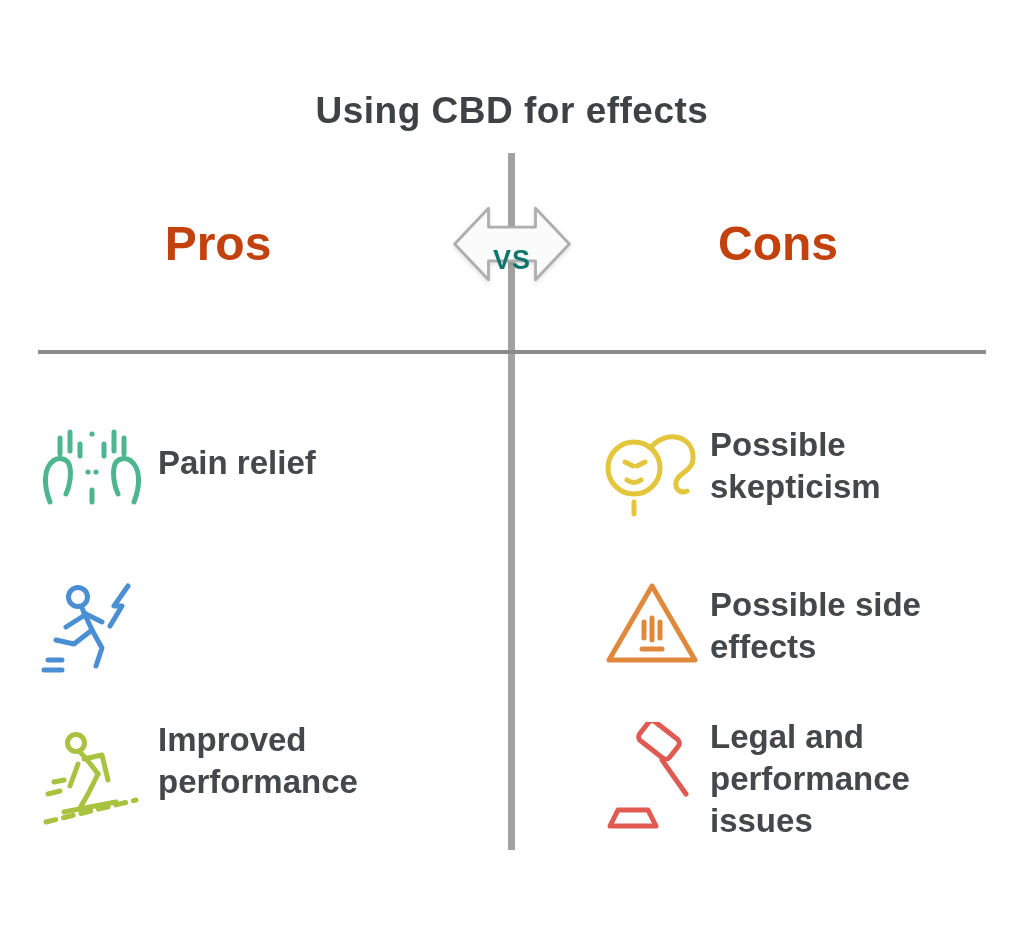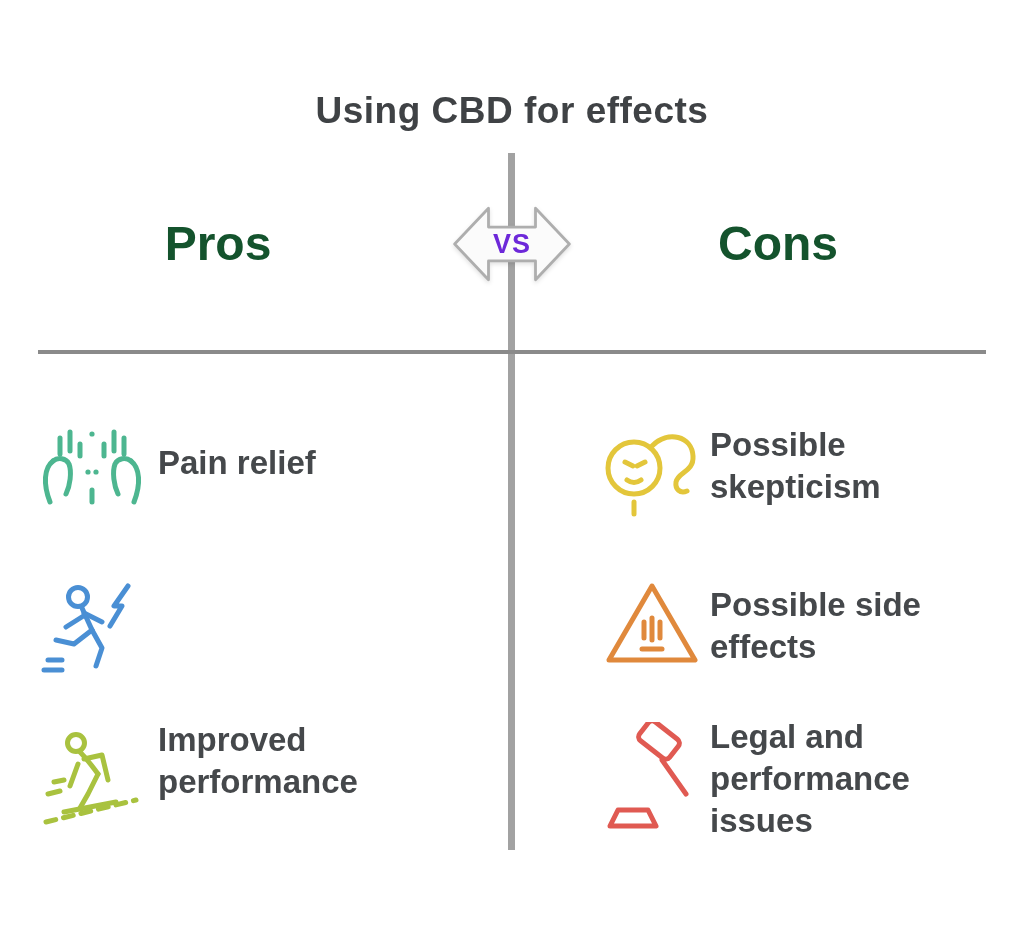--- a/index.html
+++ b/index.html
@@ -8,30 +8,30 @@
     font-family:"Liberation Sans","DejaVu Sans",sans-serif;
   }
   .title{
     position:absolute;left:0;right:0;top:90px;text-align:center;
     font-size:37px;font-weight:700;color:#3f4245;letter-spacing:.5px;
   }
   .vline{position:absolute;left:508px;top:153px;width:7px;height:697px;background:#a2a2a2;}
   .hline{position:absolute;left:38px;top:350px;width:948px;height:4px;background:#8a8a8a;}
   .col-heading{
     position:absolute;top:216px;width:220px;text-align:center;
-    font-size:48px;font-weight:700;color:#14532d;
+    font-size:48px;font-weight:700;color:#c2410c;
   }
   #pros-heading{left:108px;}
   #cons-heading{left:668px;}
   .vs-badge{position:absolute;left:450px;top:197px;width:124px;height:94px;}
   .vs-badge svg{position:absolute;left:0;top:0;filter:drop-shadow(0 2px 2px rgba(0,0,0,.12));}
   .vs-text{
-    position:absolute;left:0;top:0;width:124px;height:94px;display:flex;
+    position:absolute;left:0;top:16px;width:124px;height:94px;display:flex;
     align-items:center;justify-content:center;font-size:27px;font-weight:700;
-    color:#6d28d9;letter-spacing:1px;
+    color:#0f766e;letter-spacing:1px;
   }
   .row-icon{position:absolute;}
   .row-icon svg{display:block;}
   .row-label{
     position:absolute;font-size:33px;font-weight:600;color:#45484b;line-height:42px;
   }
   #pro1-label{left:158px;top:442px;width:270px;}
   #pro2-label{left:158px;top:602px;width:290px;}
   #pro3-label{left:158px;top:719px;width:230px;}
   #con1-label{left:710px;top:424px;width:220px;}

